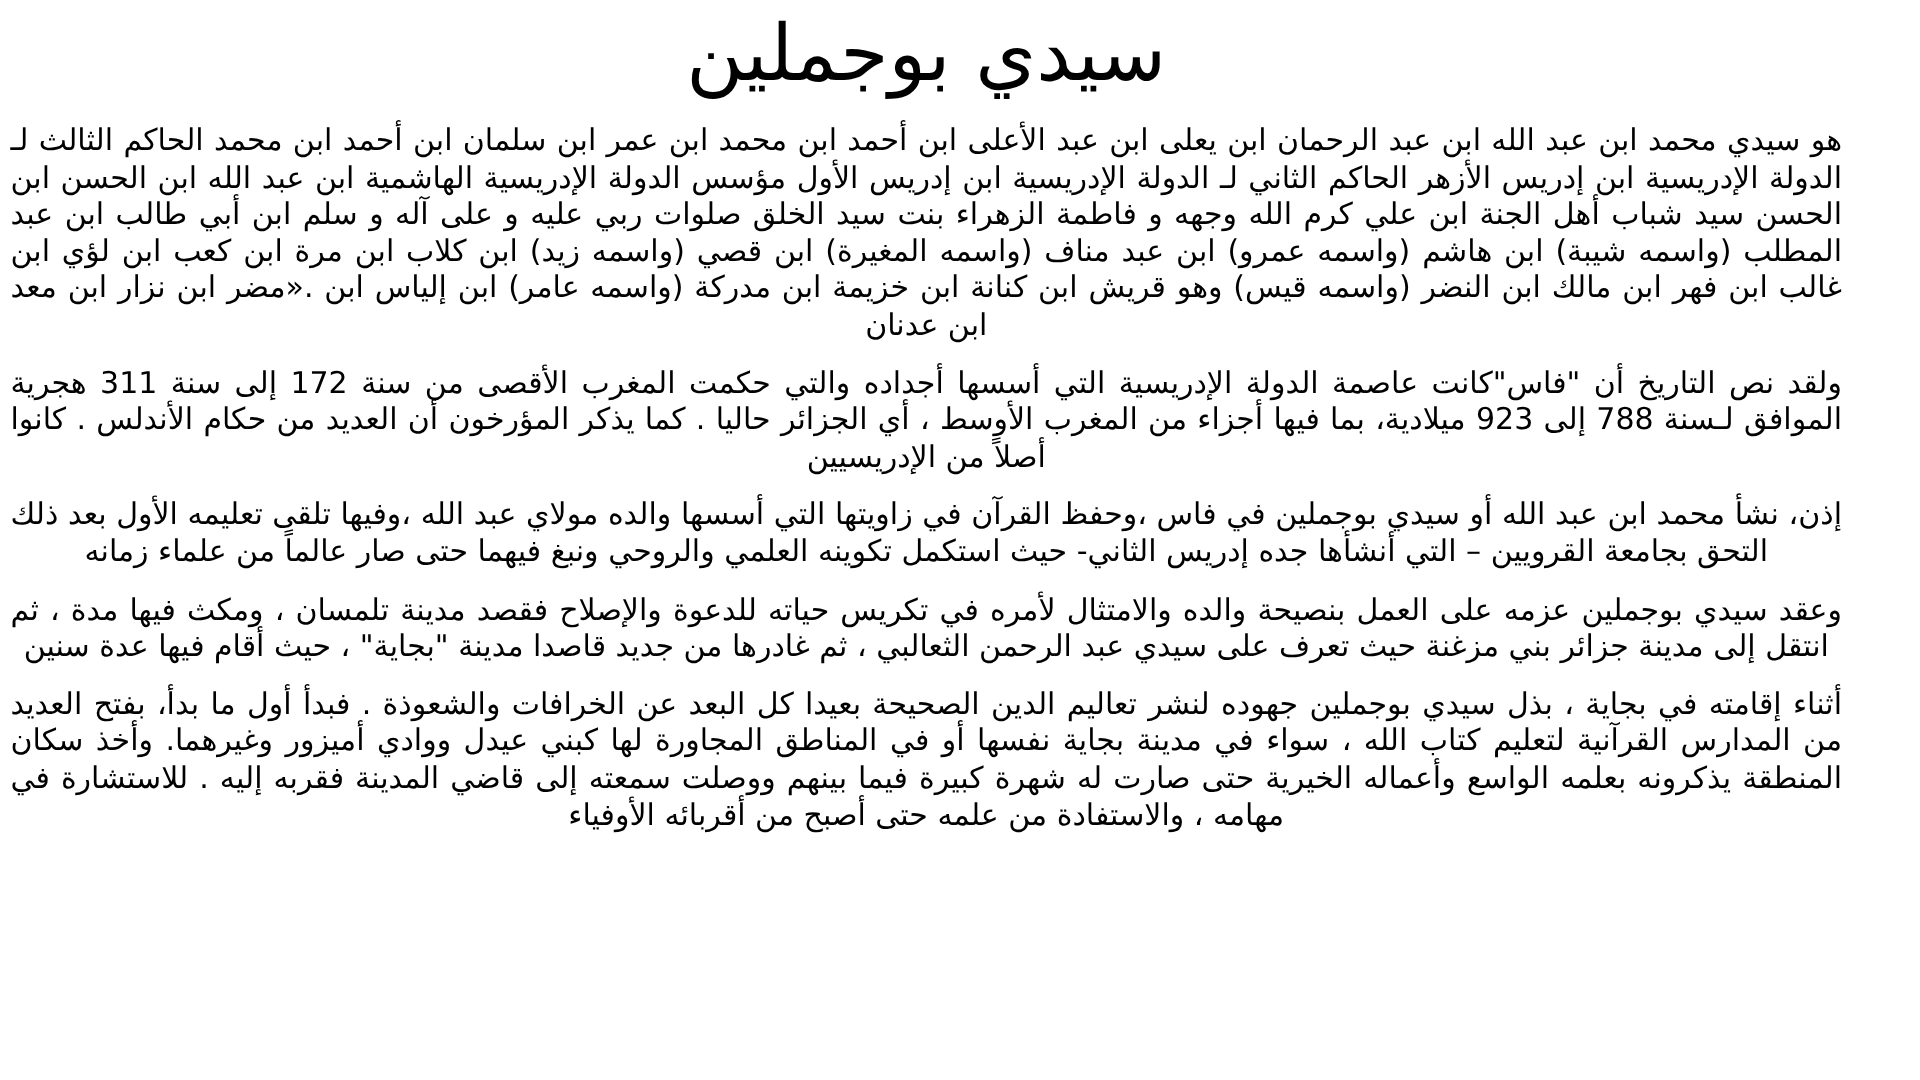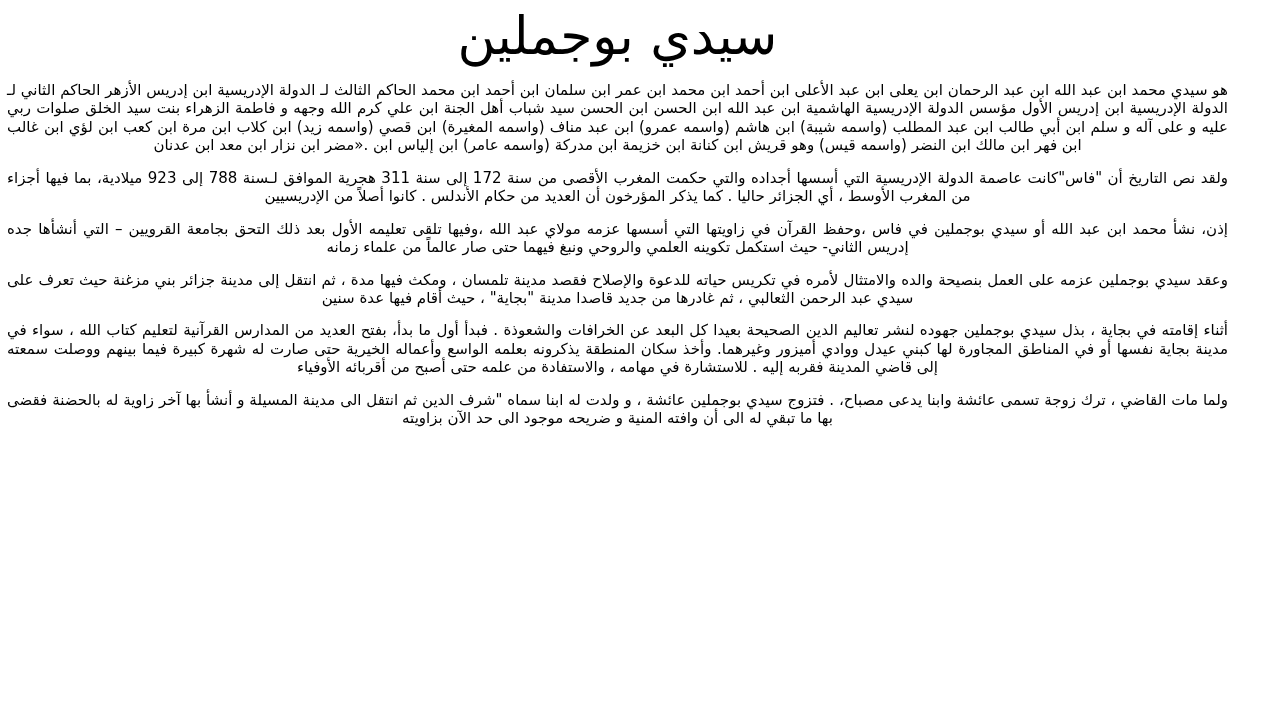--- a/index.html
+++ b/index.html
@@ -21,36 +21,35 @@
     direction: rtl;
     text-align: center;
     font-size: 52px;
     font-weight: 400;
     line-height: 1.25;
     margin: 0 0 12px 0;
   }
   .content {
     direction: rtl;
     margin: 0 7px;
-    font-size: 15px;
+    font-size: 20px;
     line-height: 1.23;
   }
   .content p {
     margin: 0 0 14px 0;
     text-align: justify;
     text-align-last: center;
   }
 </style>
 </head>
 <body>
 
 <div class="slide">
   <h1 class="slide-title">سيدي بوجملين</h1>
 
   <div class="content">
     <p>هو سيدي محمد ابن عبد الله ابن عبد الرحمان ابن يعلى ابن عبد الأعلى ابن أحمد ابن محمد ابن عمر ابن سلمان ابن أحمد ابن محمد الحاكم الثالث لـ الدولة الإدريسية ابن إدريس الأزهر الحاكم الثاني لـ الدولة الإدريسية ابن إدريس الأول مؤسس الدولة الإدريسية الهاشمية ابن عبد الله ابن الحسن ابن الحسن سيد شباب أهل الجنة ابن علي كرم الله وجهه و فاطمة الزهراء بنت سيد الخلق صلوات ربي عليه و على آله و سلم ابن أبي طالب ابن عبد المطلب (واسمه شيبة) ابن هاشم (واسمه عمرو) ابن عبد مناف (واسمه المغيرة) ابن قصي (واسمه زيد) ابن كلاب ابن مرة ابن كعب ابن لؤي ابن غالب ابن فهر ابن مالك ابن النضر (واسمه قيس) وهو قريش ابن كنانة ابن خزيمة ابن مدركة (واسمه عامر) ابن إلياس ابن .«مضر ابن نزار ابن معد ابن عدنان</p>
     <p>ولقد نص التاريخ أن "فاس"كانت عاصمة الدولة الإدريسية التي أسسها أجداده والتي حكمت المغرب الأقصى من سنة 172 إلى سنة 311 هجرية الموافق لـسنة 788 إلى 923 ميلادية، بما فيها أجزاء من المغرب الأوسط ، أي الجزائر حاليا . كما يذكر المؤرخون أن العديد من حكام الأندلس . كانوا أصلاً من الإدريسيين</p>
-    <p>إذن، نشأ محمد ابن عبد الله أو سيدي بوجملين في فاس ،وحفظ القرآن في زاويتها التي أسسها عزمه مولاي عبد الله ،وفيها تلقى تعليمه الأول بعد ذلك التحق بجامعة القرويين – التي أنشأها جده إدريس الثاني- حيث استكمل تكوينه العلمي والروحي ونبغ فيهما حتى صار عالماً من علماء زمانه</p>
+    <p>إذن، نشأ محمد ابن عبد الله أو سيدي بوجملين في فاس ،وحفظ القرآن في زاويتها التي أسسها والده مولاي عبد الله ،وفيها تلقى تعليمه الأول بعد ذلك التحق بجامعة القرويين – التي أنشأها جده إدريس الثاني- حيث استكمل تكوينه العلمي والروحي ونبغ فيهما حتى صار عالماً من علماء زمانه</p>
     <p>وعقد سيدي بوجملين عزمه على العمل بنصيحة والده والامتثال لأمره في تكريس حياته للدعوة والإصلاح فقصد مدينة تلمسان ، ومكث فيها مدة ، ثم انتقل إلى مدينة جزائر بني مزغنة حيث تعرف على سيدي عبد الرحمن الثعالبي ، ثم غادرها من جديد قاصدا مدينة "بجاية" ، حيث أقام فيها عدة سنين</p>
     <p>أثناء إقامته في بجاية ، بذل سيدي بوجملين جهوده لنشر تعاليم الدين الصحيحة بعيدا كل البعد عن الخرافات والشعوذة . فبدأ أول ما بدأ، بفتح العديد من المدارس القرآنية لتعليم كتاب الله ، سواء في مدينة بجاية نفسها أو في المناطق المجاورة لها كبني عيدل ووادي أميزور وغيرهما. وأخذ سكان المنطقة يذكرونه بعلمه الواسع وأعماله الخيرية حتى صارت له شهرة كبيرة فيما بينهم ووصلت سمعته إلى قاضي المدينة فقربه إليه . للاستشارة في مهامه ، والاستفادة من علمه حتى أصبح من أقربائه الأوفياء</p>
-    <p>ولما مات القاضي ، ترك زوجة تسمى عائشة وابنا يدعى مصباح، . فتزوج سيدي بوجملين عائشة ، و ولدت له ابنا سماه "شرف الدين ثم انتقل الى مدينة المسيلة و أنشأ بها آخر زاوية له بالحضنة فقضى بها ما تبقي له الى أن وافته المنية و ضريحه موجود الى حد الآن بزاويته</p>
   </div>
 </div>
 
 </body></html>

